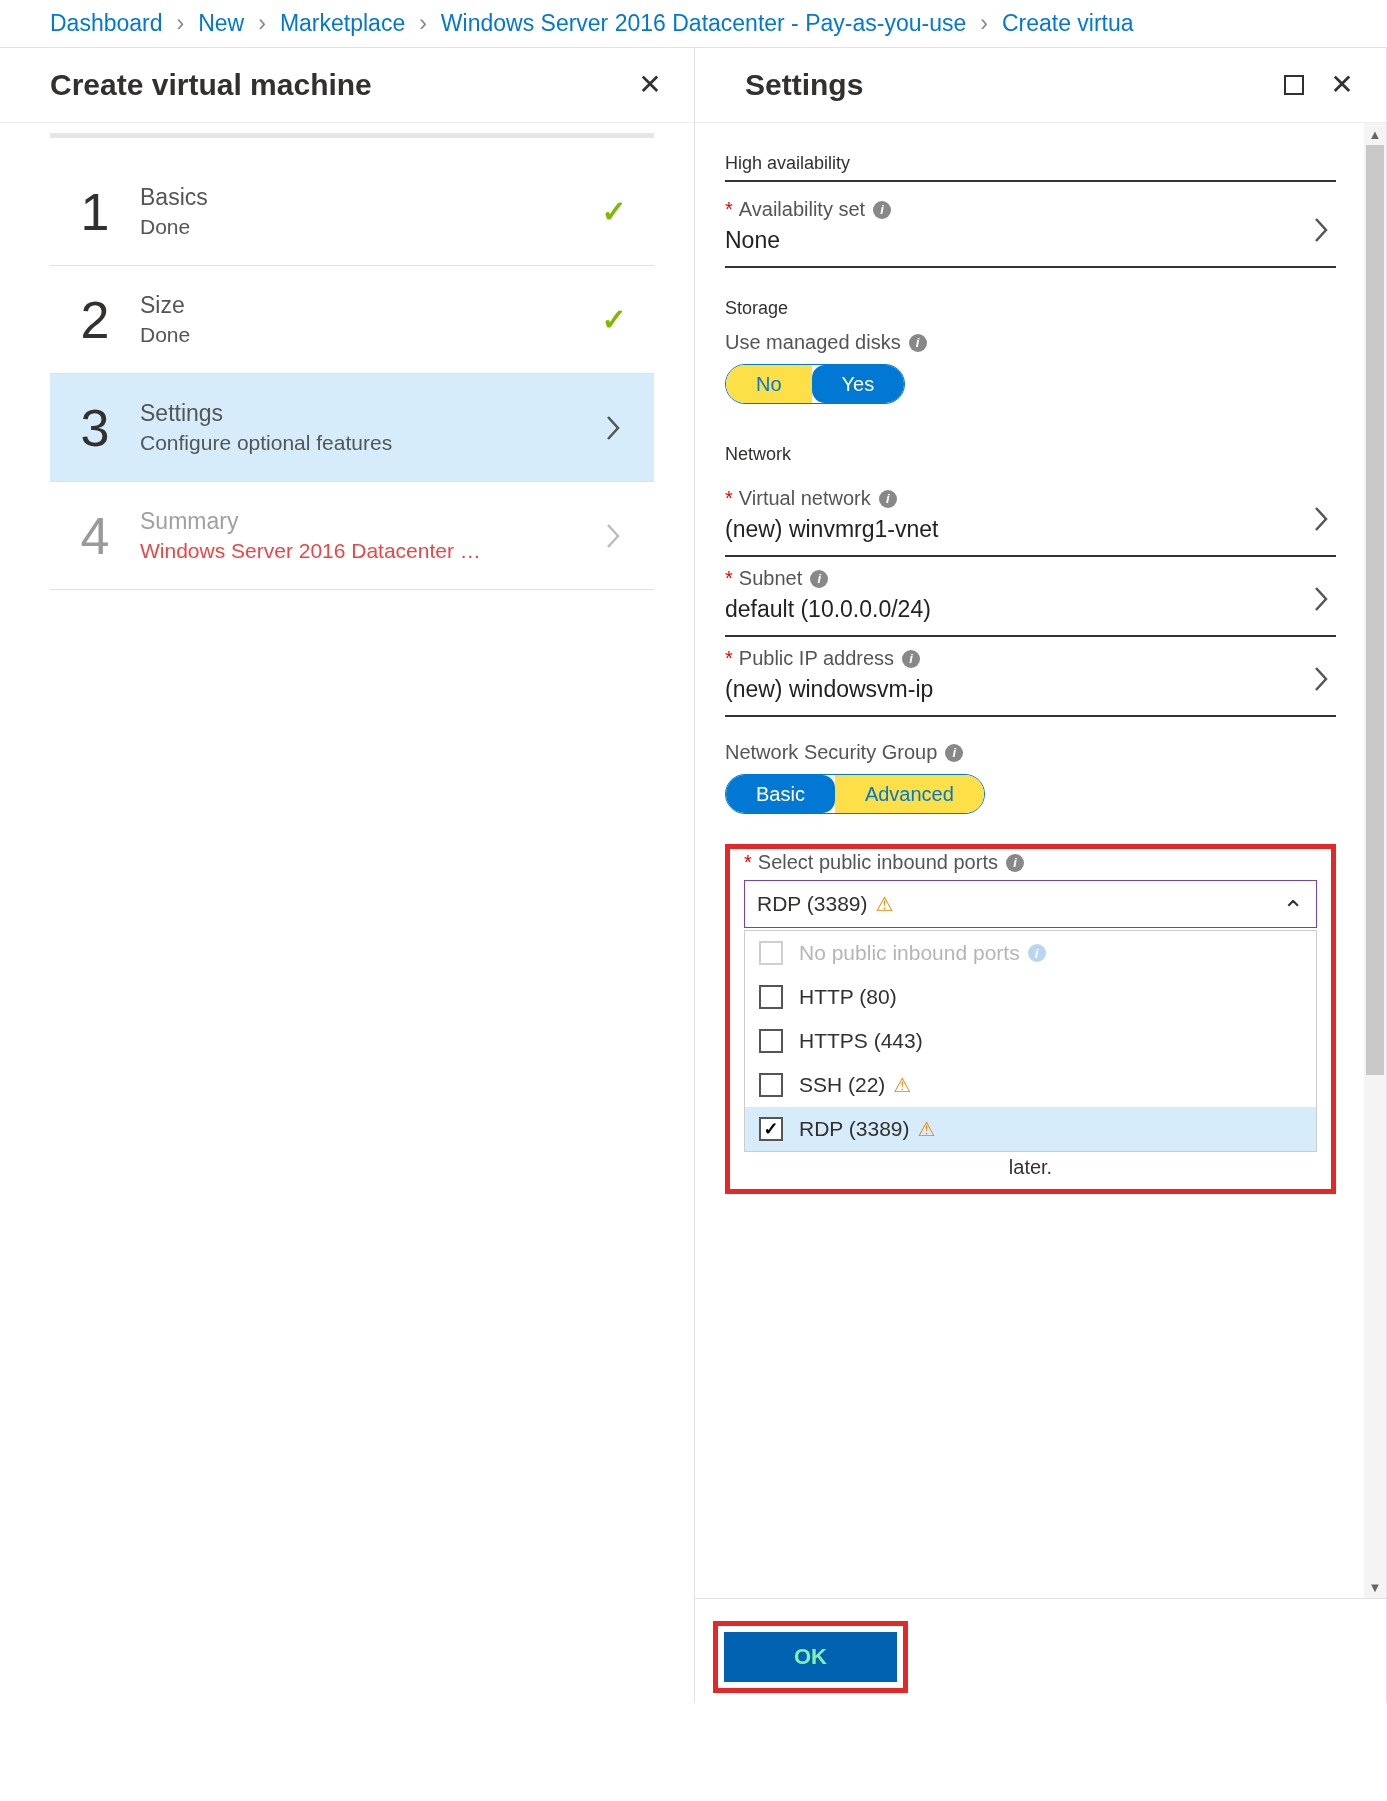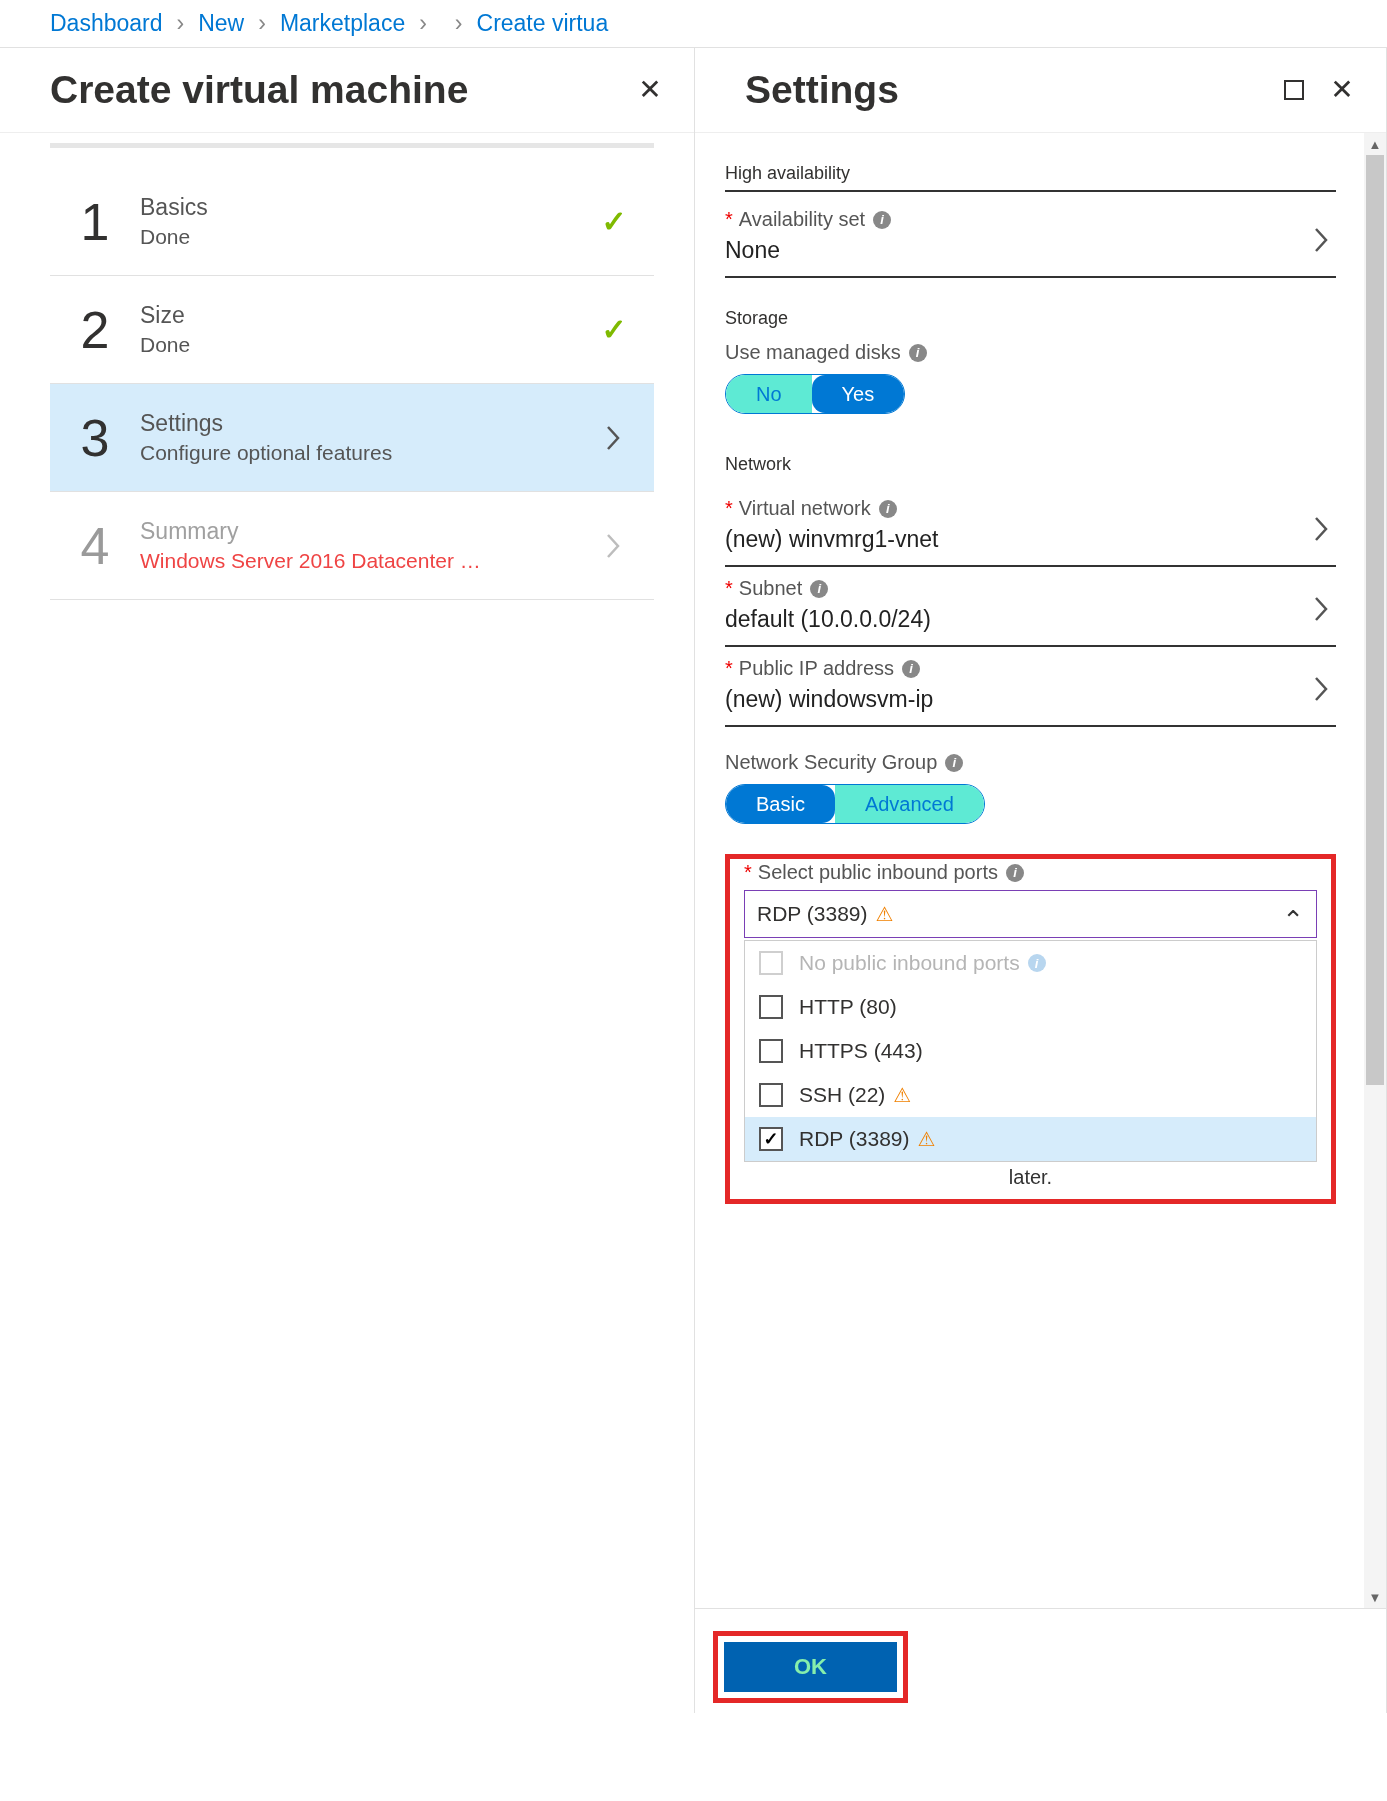--- a/index.html
+++ b/index.html
@@ -29,21 +29,21 @@
     flex-direction: column;
   }
   .blade.left { width: 695px; }
   .blade.right { width: 692px; }
   .blade-header {
     display: flex;
     align-items: center;
     padding: 20px 30px 20px 50px;
     border-bottom: 1px solid #eee;
   }
-  .blade-title { font-size: 39px; font-weight: 600; flex: 1; }
+  .blade-title { font-size: 30px; font-weight: 600; flex: 1; }
   .hdr-btn { width: 28px; height: 28px; display: flex; align-items: center; justify-content: center; cursor: pointer; margin-left: 20px; }
   .x-icon { font-size: 28px; line-height: 1; color: #323130; }
   .sq-icon { width: 20px; height: 20px; border: 2px solid #323130; }
   .blade-body { flex: 1; overflow: hidden; padding: 10px 40px 10px 50px; position: relative; }
   .progress-line { height: 5px; background: #e6e6e6; margin: 0 0 20px 0; }
   .step {
     display: flex;
     align-items: center;
     padding: 26px 20px 26px 10px;
     border-bottom: 1px solid #e1e1e1;
@@ -103,21 +103,21 @@
     overflow: hidden;
     margin-top: 10px;
     height: 40px;
   }
   .pill-opt {
     padding: 0 30px;
     display: flex; align-items: center;
     font-size: 20px;
     cursor: pointer;
     color: #0078d4;
-    background: #5eead4;
+    background: #fde047;
   }
   .pill-opt.sel { background: #0078d4; color: #fff; border-radius: 13px; }
   .ports-box {
     border: 5px solid #e42828;
     padding: 2px 14px 10px 14px;
     margin-top: 30px;
     position: relative;
   }
   .ports-label { font-size: 20px; color: #555; display: flex; align-items: center; margin-bottom: 6px; }
   .ports-select {
@@ -187,20 +187,21 @@
 </head>
 <body>
 
 <div class="breadcrumb">
   <a>Dashboard</a>
   <span class="sep">›</span>
   <a>New</a>
   <span class="sep">›</span>
   <a>Marketplace</a>
   <span class="sep">›</span>
+  <a>Windows Server 2016 Datacenter - Pay-as-you-use</a>
   <span class="sep">›</span>
   <a>Create virtua</a>
 </div>
 
 <div class="blades">
 
   <div class="blade left">
     <div class="blade-header">
       <div class="blade-title">Create virtual machine</div>
       <div class="hdr-btn">

